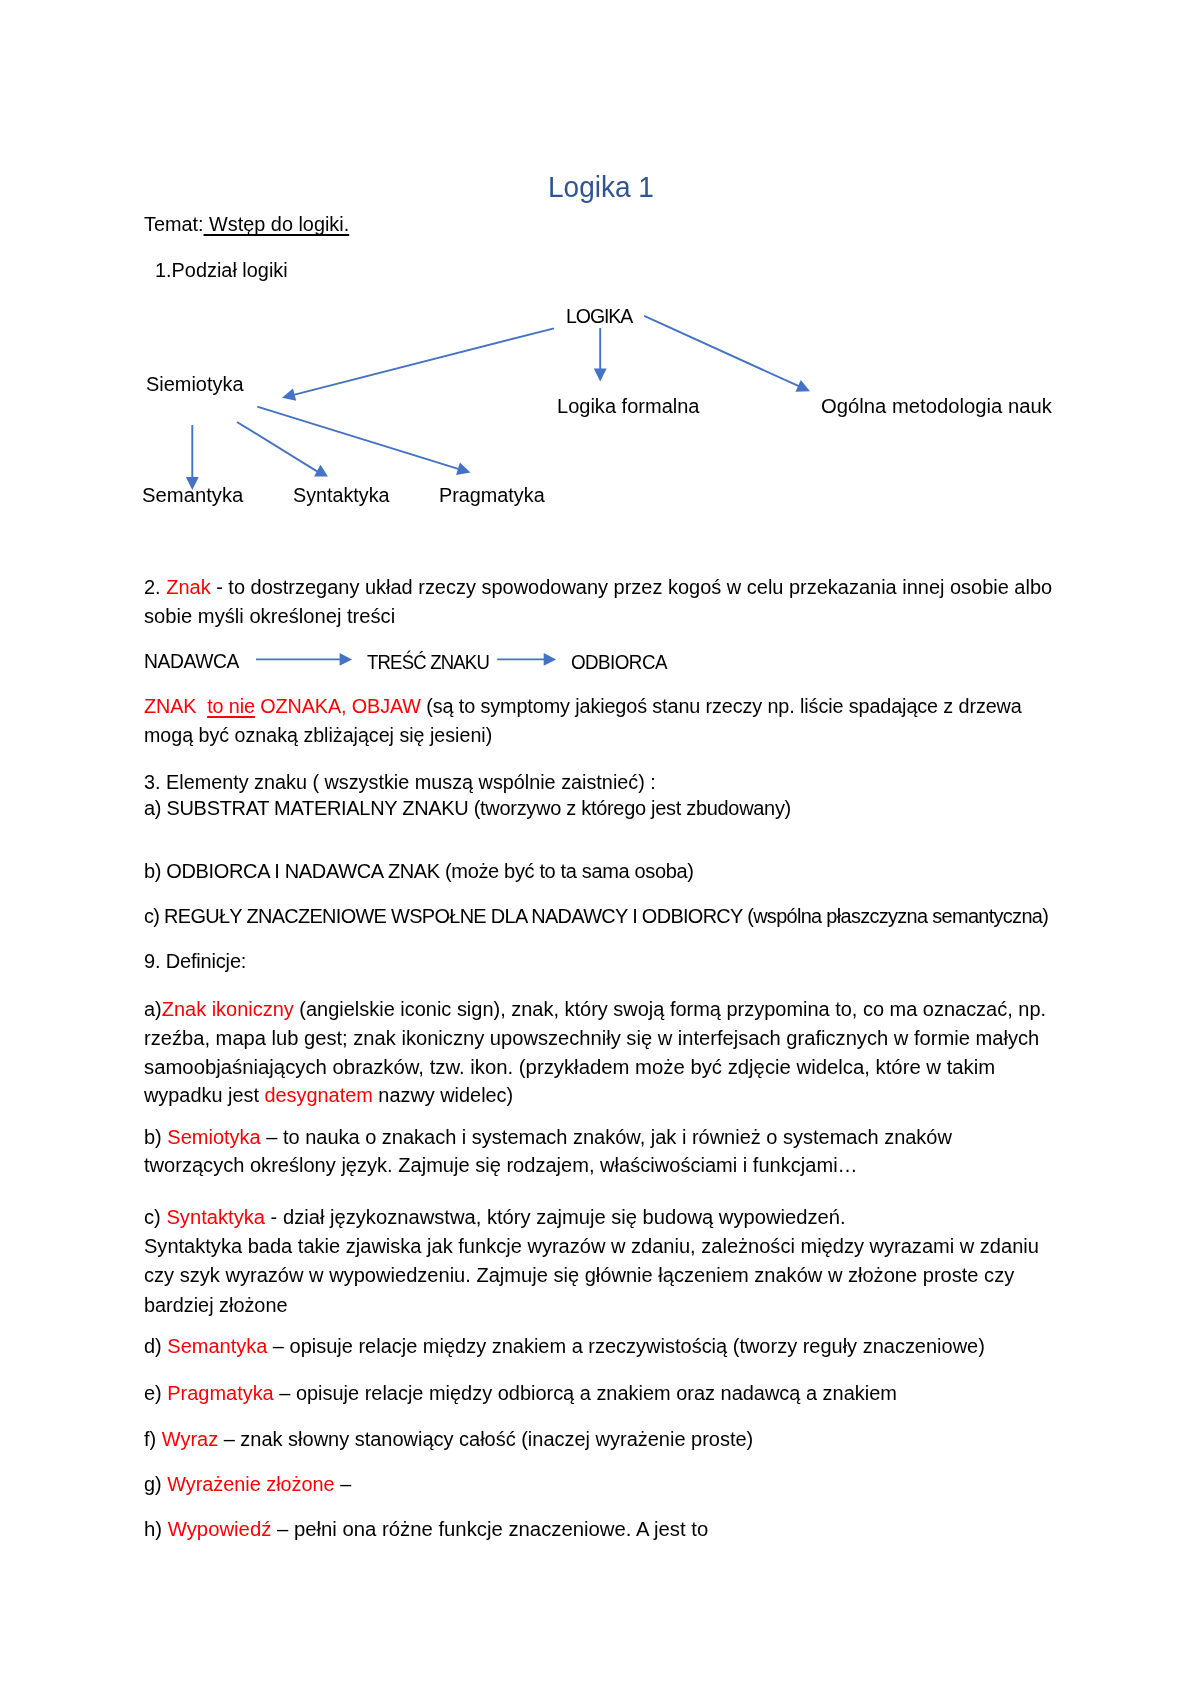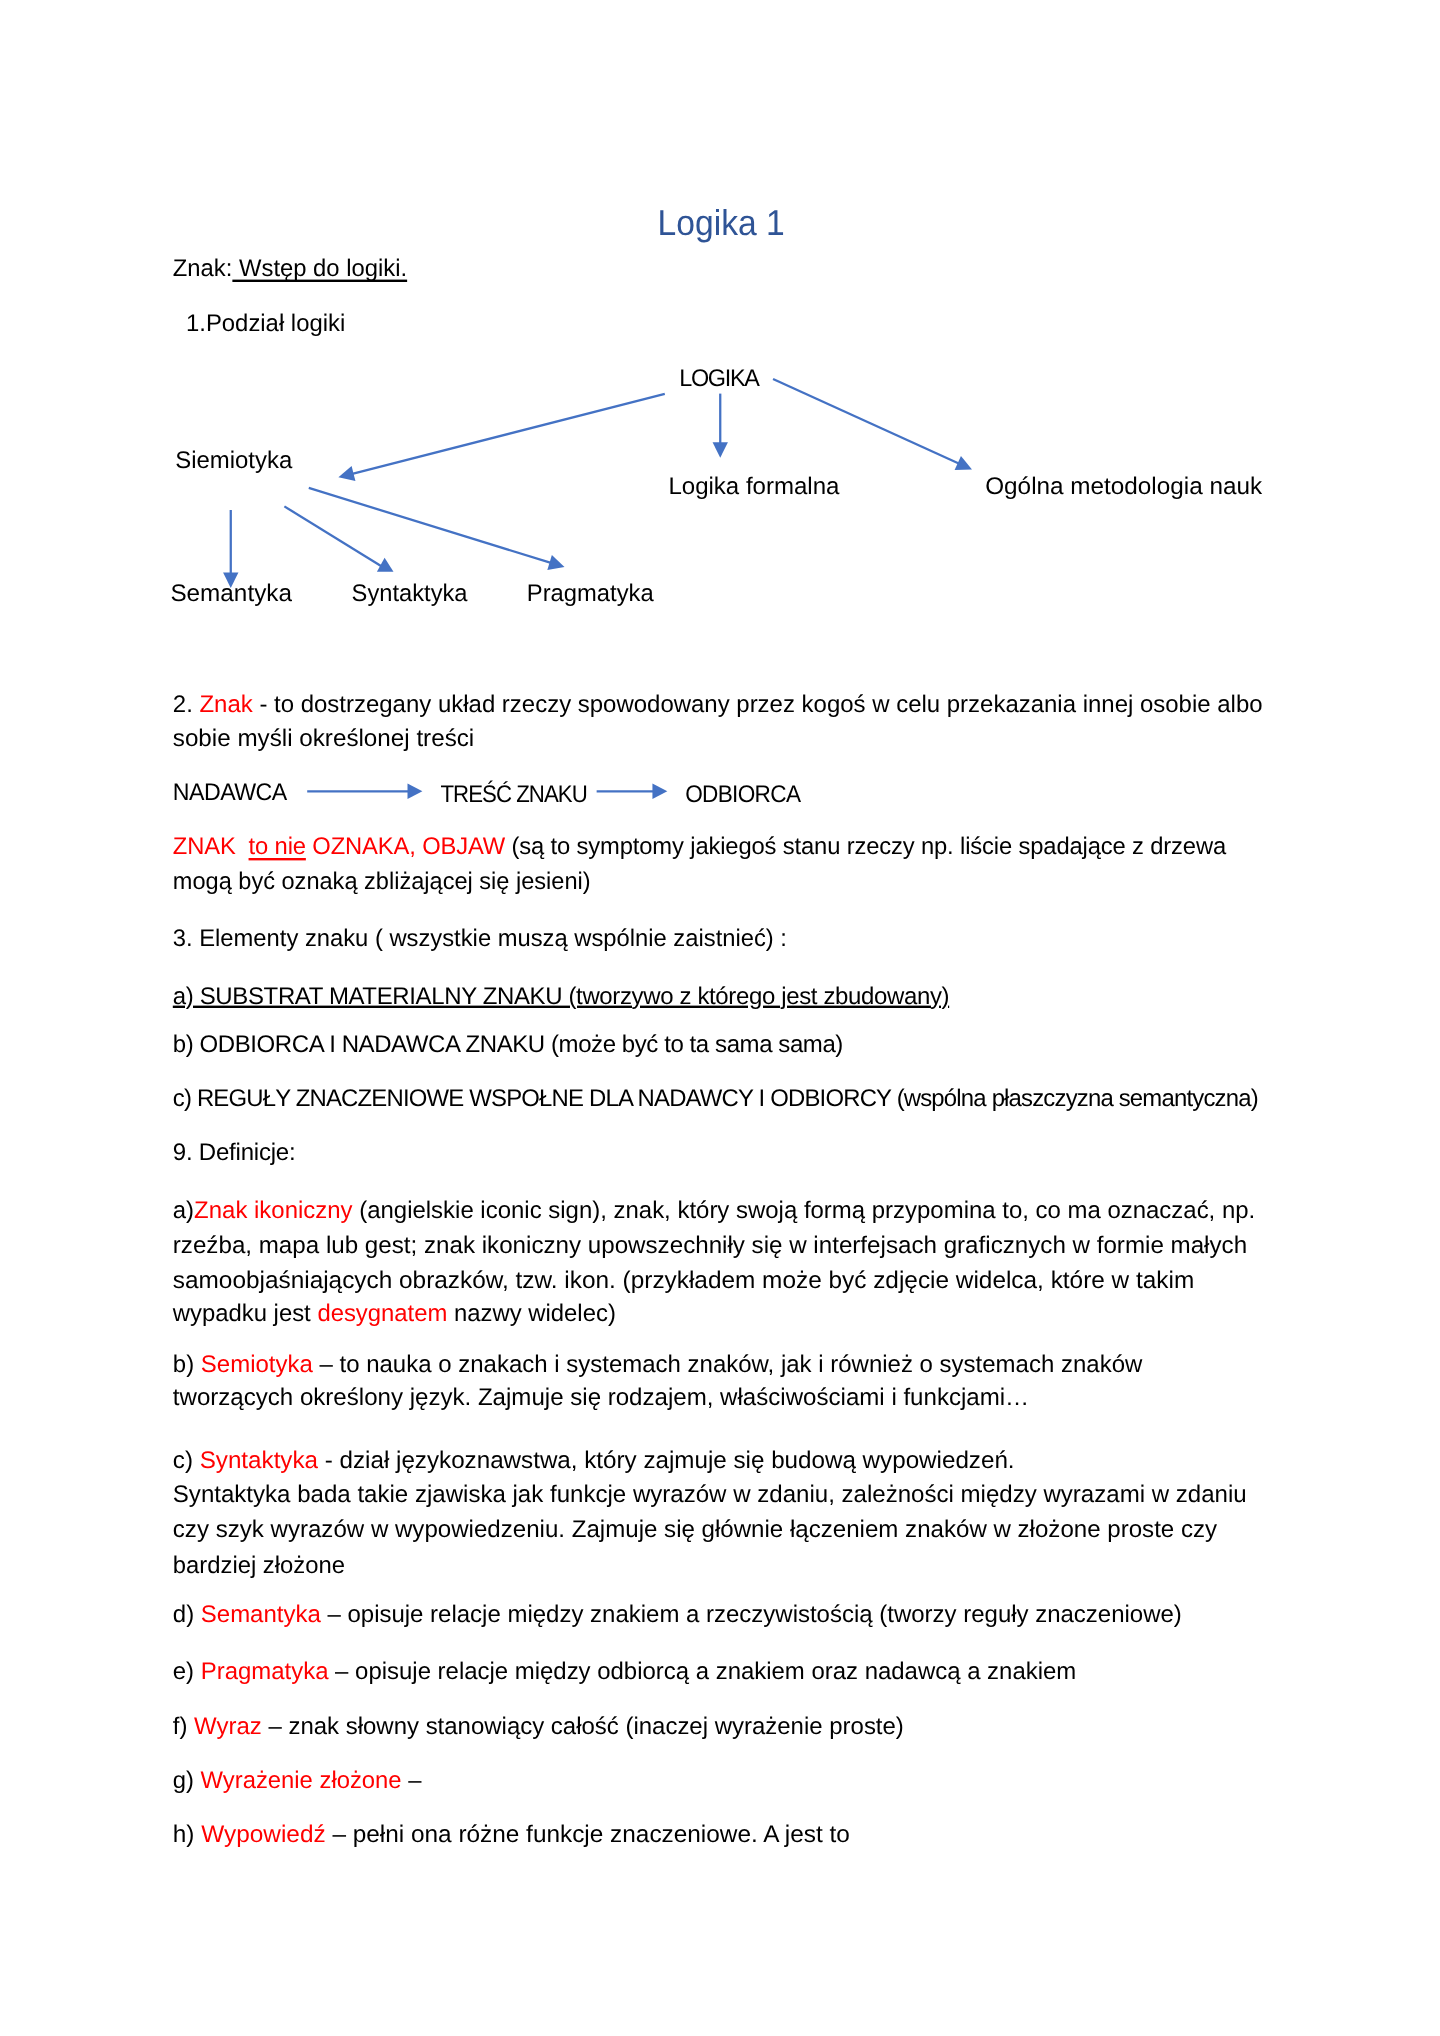--- a/index.html
+++ b/index.html
@@ -16,21 +16,21 @@
   .it{}
   svg.diagram{position:absolute;left:0;top:0;width:1200px;height:1697px;overflow:visible;}
   .grp{position:absolute;left:0;top:0;width:0;height:0;}
 </style>
 </head>
 <body>
 
 <div class="page">
 <div class="title" style="top:172.0px;left:548.3px;transform:scaleX(0.934);">Logika 1</div>
 <div class="grp">
-<div class="ln" style="top:214.2px;left:143.8px;transform:scaleX(0.9924);"><span>Znak:</span><span class="u"> <span>Wstęp do logiki.</span></span></div>
+<div class="ln" style="top:214.2px;left:143.8px;transform:scaleX(0.9924);"><span>Temat:</span><span class="u"> <span>Wstęp do logiki.</span></span></div>
 <div class="ln" style="top:260.3px;left:143.8px;transform:scaleX(0.9946);margin-left:11px;"><span>1.Podział logiki</span></div>
 </div>
 <div class="grp">
 <div class="ln" style="top:306.1px;left:565.6px;letter-spacing:-1.100px;transform:scaleX(0.9754);"><span>LOGIKA</span></div>
 <div class="ln" style="top:374px;left:146.0px;transform:scaleX(0.9968);"><span>Siemiotyka</span></div>
 <div class="ln" style="top:395.9px;left:557px;transform:scaleX(1.0014);"><span>Logika formalna</span></div>
 <div class="ln" style="top:395.9px;left:820.8px;transform:scaleX(1.0125);"><span>Ogólna metodologia nauk</span></div>
 <div class="ln" style="top:484.7px;left:142.0px;transform:scaleX(1.0124);"><span>Semantyka</span></div>
 <div class="ln" style="top:484.7px;left:293.0px;transform:scaleX(0.9874);"><span>Syntaktyka</span></div>
 <div class="ln" style="top:484.7px;left:438.6px;transform:scaleX(0.9905);"><span>Pragmatyka</span></div>
@@ -79,22 +79,22 @@
           <polygon points="556.1,659.4 543.7,665.8 543.7,653.0" fill="#4472c4"></polygon>
         </g>
 </svg>
 </div>
 <div class="grp">
 <div class="ln" style="top:695.9px;left:143.8px;letter-spacing:-0.120px;transform:scaleX(0.9905);"><span class="red">ZNAK  </span><span class="red u">to nie</span><span class="red"> OZNAKA, OBJAW</span><span> (są to symptomy jakiegoś stanu rzeczy np. liście spadające z drzewa</span></div>
 <div class="ln" style="top:725.3px;left:143.8px;transform:scaleX(0.9819);"><span>mogą być oznaką zbliżającej się jesieni)</span></div>
 </div>
 <div class="grp">
 <div class="ln" style="top:771.8px;left:143.8px;transform:scaleX(0.9902);"><span>3. Elementy znaku ( wszystkie muszą wspólnie zaistnieć) :</span></div>
-<div class="ln" style="top:821px;left:143.8px;letter-spacing:-0.300px;transform:scaleX(0.9995);text-decoration:underline;"><span>a) SUBSTRAT MATERIALNY ZNAKU (tworzywo z którego jest zbudowany)</span></div>
-<div class="ln" style="top:861.3px;left:143.8px;letter-spacing:-0.350px;transform:scaleX(1.0003);"><span>b) ODBIORCA I NADAWCA ZNAKU (może być to ta sama sama)</span></div>
+<div class="ln" style="top:798px;left:143.8px;letter-spacing:-0.300px;transform:scaleX(0.9995);"><span>a) SUBSTRAT MATERIALNY ZNAKU (tworzywo z którego jest zbudowany)</span></div>
+<div class="ln" style="top:861.3px;left:143.8px;letter-spacing:-0.350px;transform:scaleX(1.0003);"><span>b) ODBIORCA I NADAWCA ZNAK (może być to ta sama osoba)</span></div>
 <div class="ln" style="top:906.1px;left:143.8px;letter-spacing:-0.680px;transform:scaleX(0.9961);"><span>c) REGUŁY ZNACZENIOWE WSPOŁNE DLA NADAWCY I ODBIORCY (wspólna płaszczyzna semantyczna)</span></div>
 </div>
 <div class="grp">
 <div class="ln" style="top:950.8px;left:143.8px;letter-spacing:-0.180px;transform:scaleX(1.0005);"><span>9. Definicje:</span></div>
 <div class="ln" style="top:998.6px;left:143.8px;transform:scaleX(0.9981);"><span>a)</span><span class="red">Znak ikoniczny</span><span> (angielskie </span><span class="it">iconic sign</span><span>), znak, który swoją formą przypomina to, co ma oznaczać, np.</span></div>
 <div class="ln" style="top:1028.2px;left:143.8px;transform:scaleX(1.0067);"><span>rzeźba, mapa lub gest; znak ikoniczny upowszechniły się w interfejsach graficznych w formie małych</span></div>
 <div class="ln" style="top:1056.7px;left:143.8px;transform:scaleX(1.0156);"><span>samoobjaśniających obrazków, tzw. ikon. (przykładem może być zdjęcie widelca, które w takim</span></div>
 <div class="ln" style="top:1085.2px;left:143.8px;transform:scaleX(0.9943);"><span>wypadku jest </span><span class="red">desygnatem</span><span> nazwy widelec)</span></div>
 <div class="ln" style="top:1126.7px;left:143.8px;transform:scaleX(0.9997);"><span>b) </span><span class="red">Semiotyka</span><span> – to nauka o znakach i systemach znaków, jak i również o systemach znaków</span></div>
 <div class="ln" style="top:1155.2px;left:143.8px;transform:scaleX(1.0033);"><span>tworzących określony język. Zajmuje się rodzajem, właściwościami i funkcjami…</span></div>

